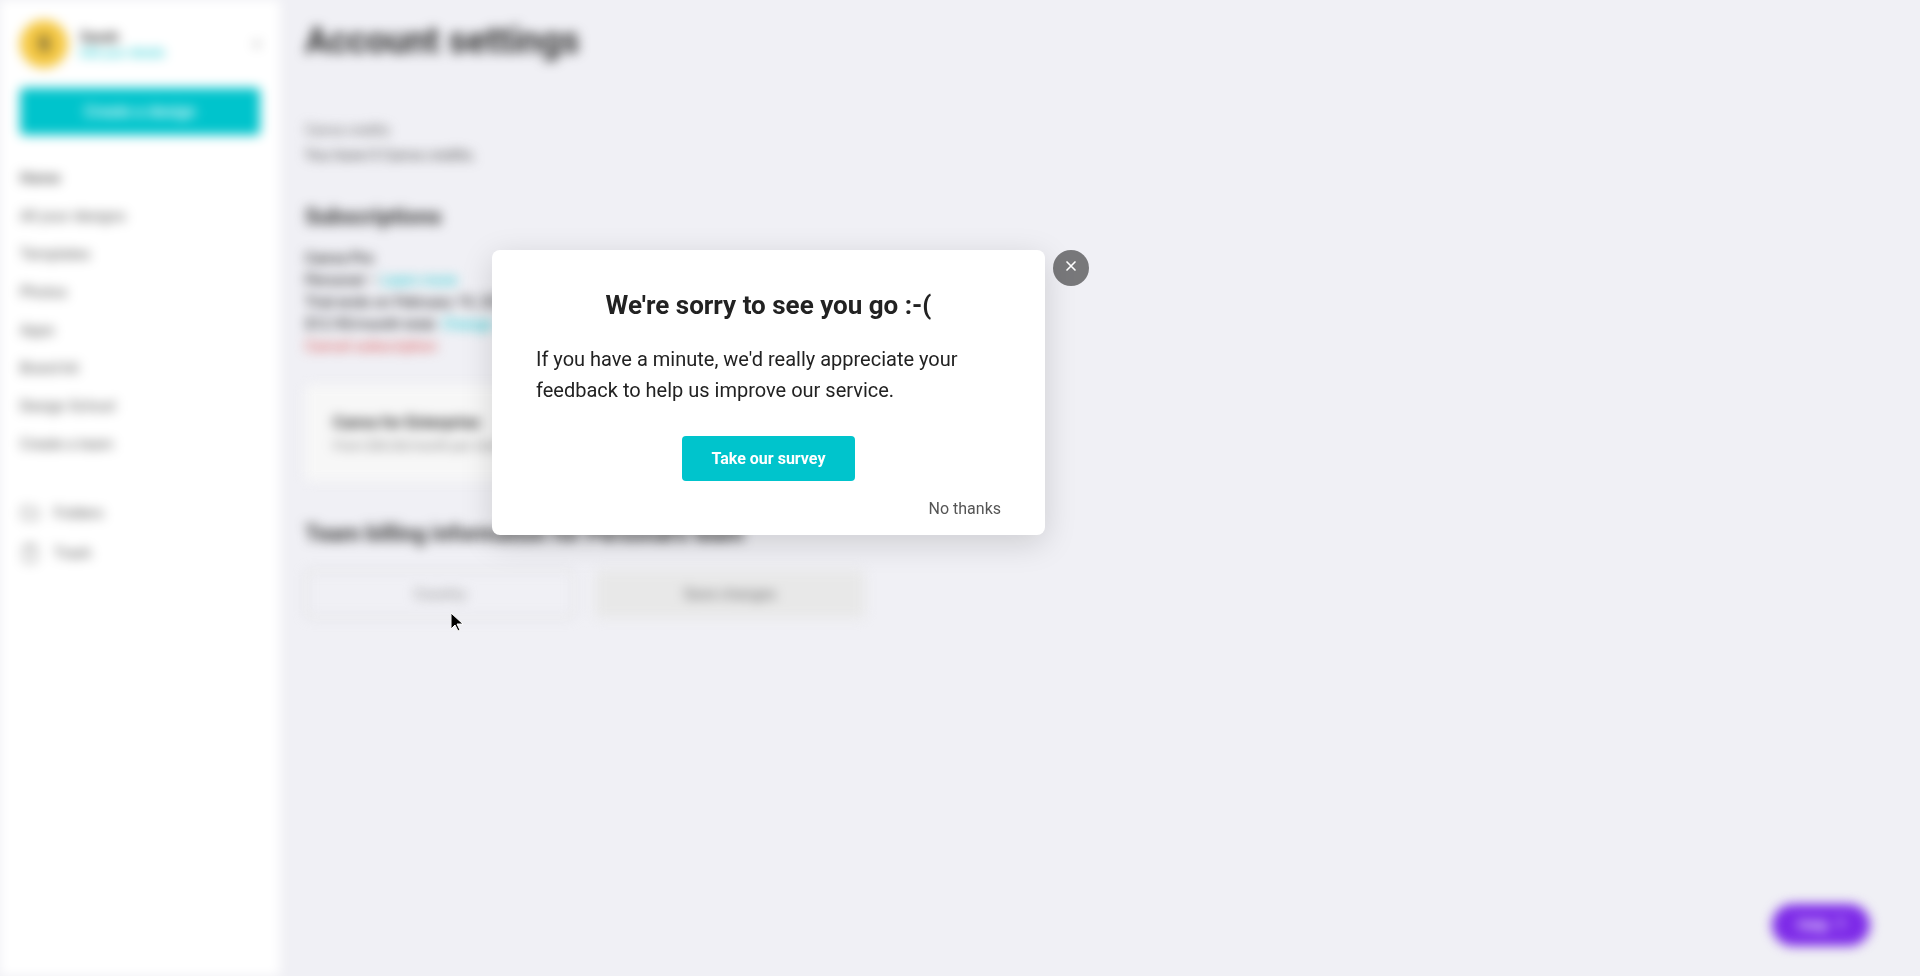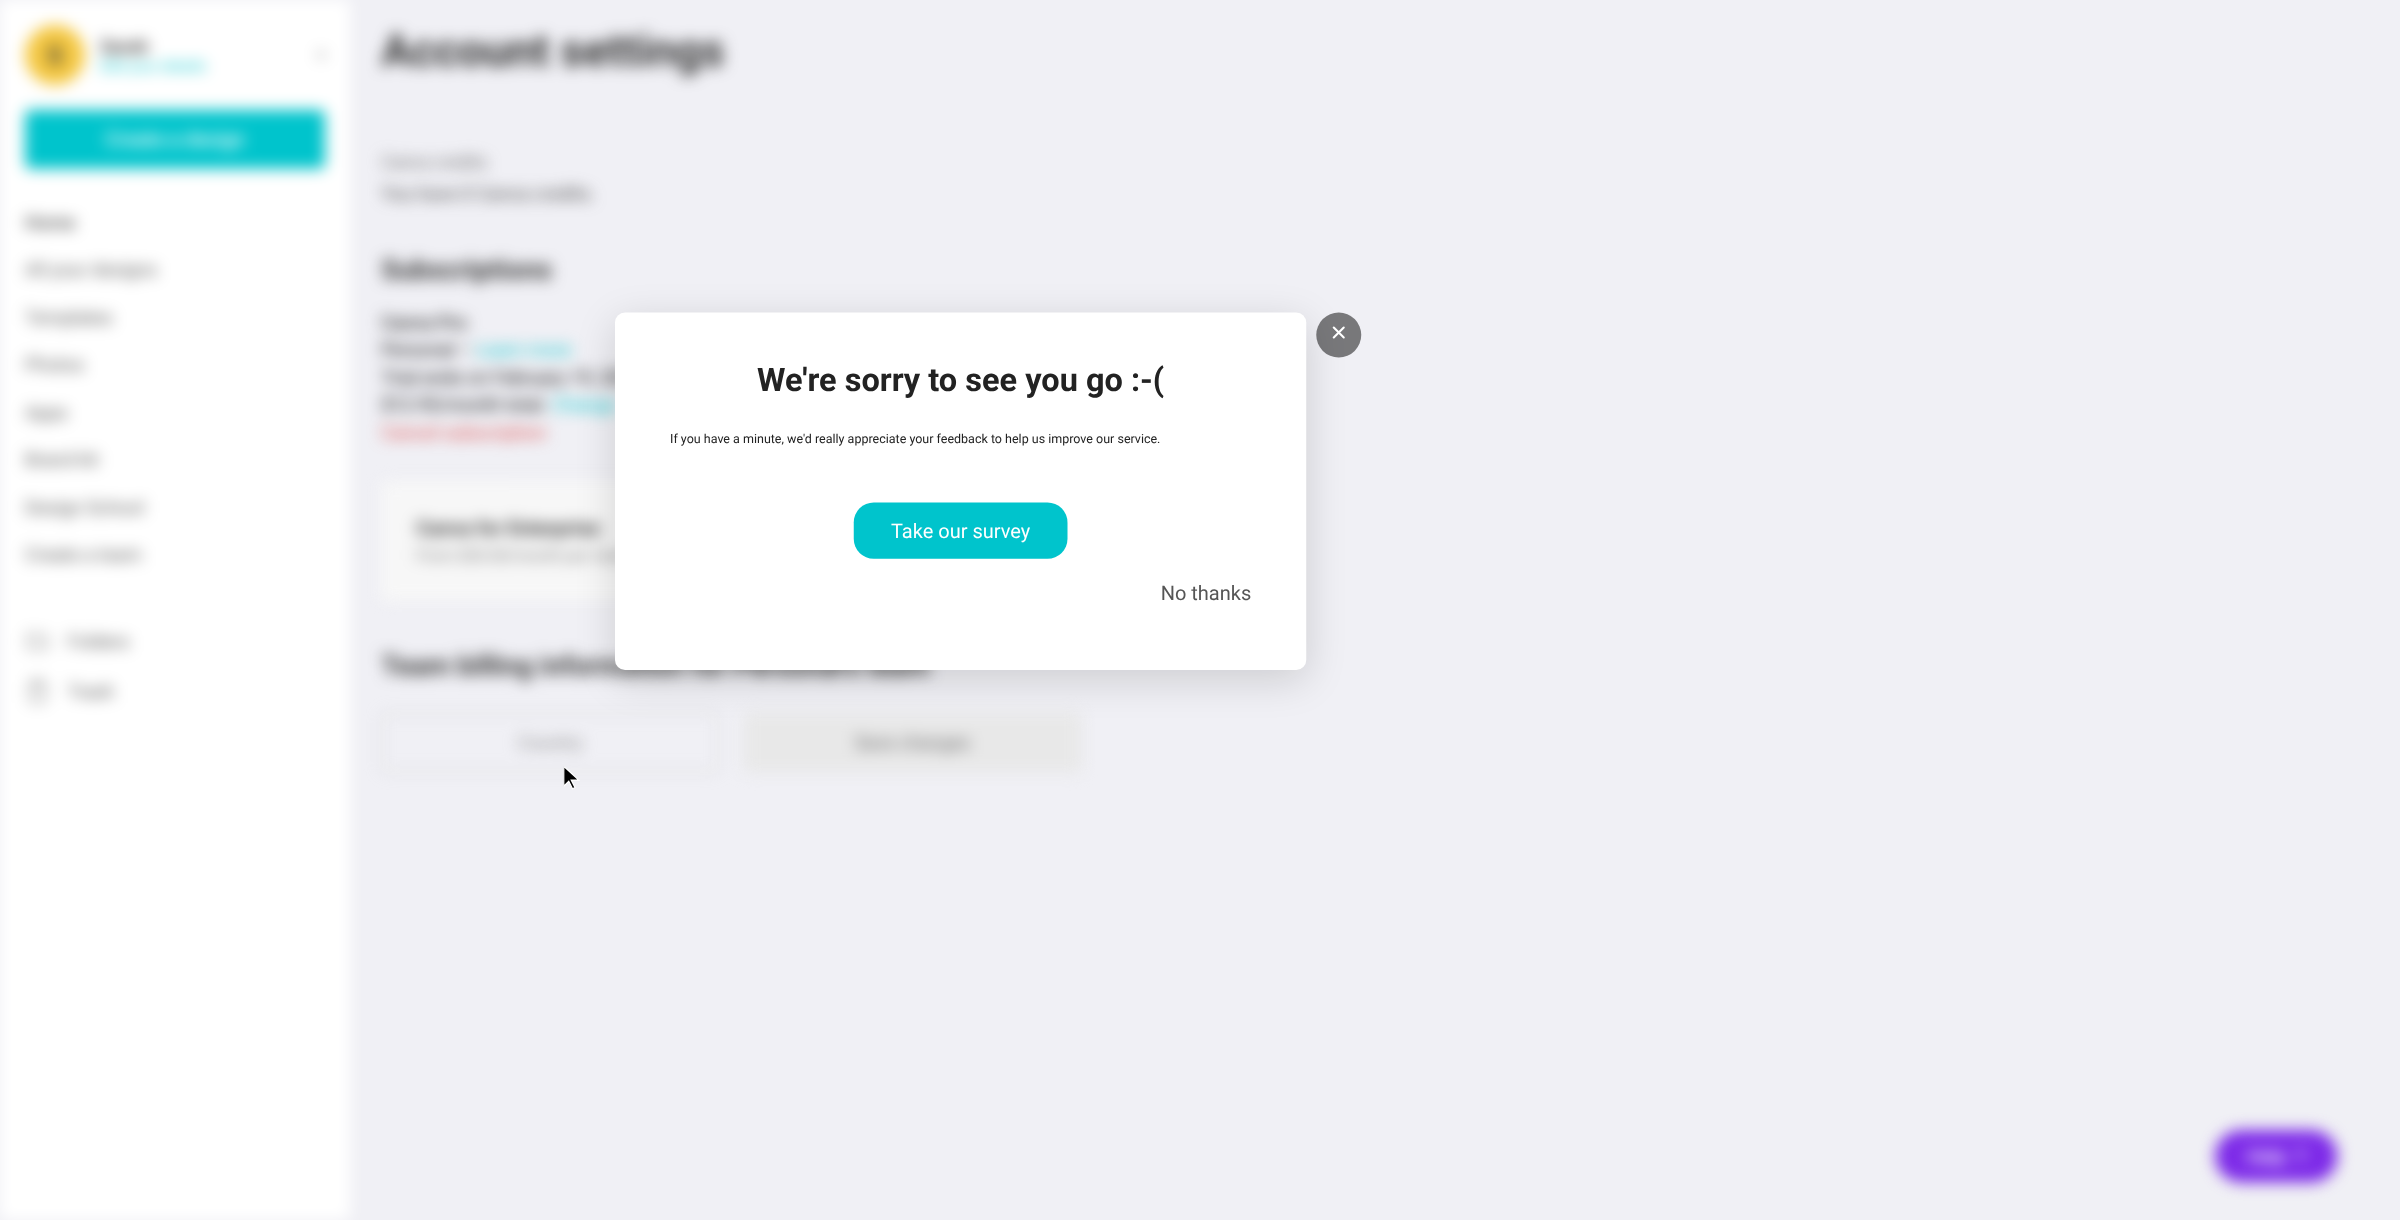--- a/index.html
+++ b/index.html
@@ -265,50 +265,50 @@
       z-index: 50;
     }
     
     .modal {
       position: absolute;
       left: 492px;
       top: 250px;
       width: 553px;
       background: #fff;
       border-radius: 8px;
-      padding: 40px 44px 52px 44px;
+      padding: 40px 44px 17px 44px;
       z-index: 100;
       box-shadow: 0 8px 32px rgba(0,0,0,0.15);
     }
     
     .modal-title {
       font-size: 26px;
       font-weight: 700;
       color: #222;
       text-align: center;
       margin-bottom: 24px;
     }
     
     .modal-text {
-      font-size: 10px;
+      font-size: 20px;
       color: #222;
       line-height: 1.55;
-      margin-bottom: 42px;
+      margin-bottom: 30px;
     }
     
     .modal-primary-btn {
       display: block;
       margin: 0 auto 18px auto;
       padding: 13px 30px;
       background: #00c4cc;
       color: #fff;
       border: none;
-      border-radius: 16px;
+      border-radius: 4px;
       font-size: 16px;
-      font-weight: 400;
+      font-weight: 700;
       cursor: pointer;
     }
     
     .modal-secondary {
       text-align: right;
       font-size: 16px;
       color: #555;
       cursor: pointer;
     }
     

